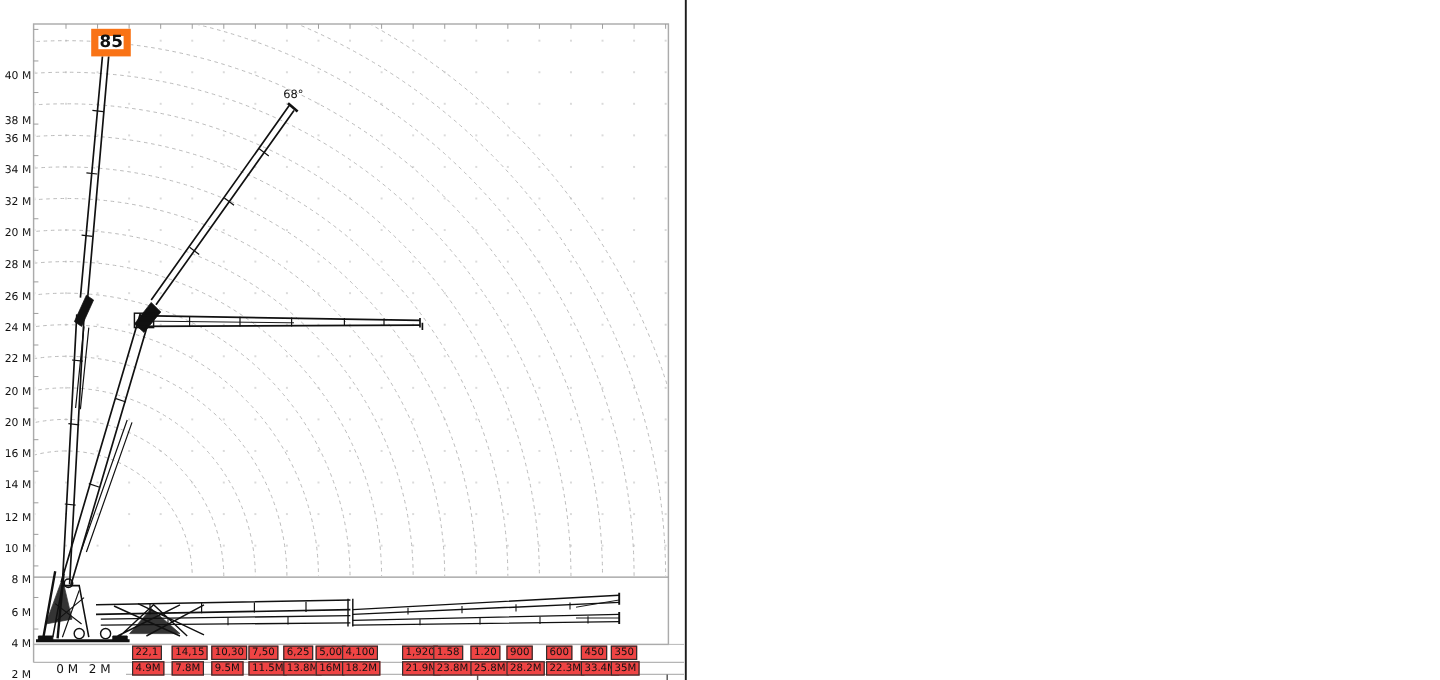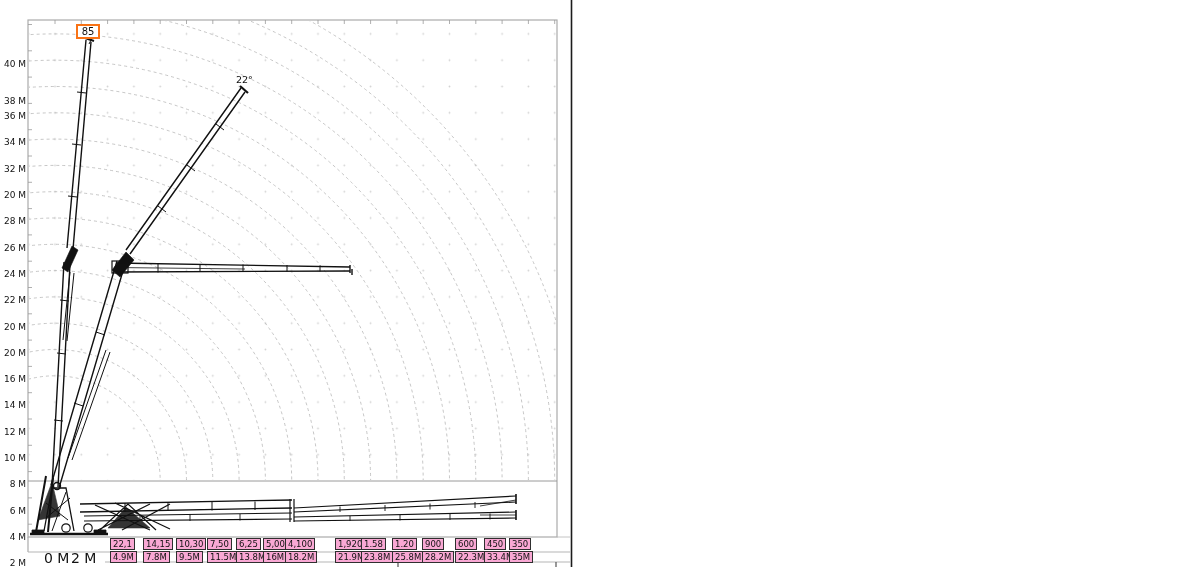--- a/index.html
+++ b/index.html
@@ -8,32 +8,32 @@
     font-family:"DejaVu Sans","Liberation Sans",sans-serif;color:#111;
     overflow:hidden;
   }
   #drawing{position:absolute;left:0;top:0;}
   .ylab{
     position:absolute;left:0;width:26px;text-align:right;
     font-size:9px;line-height:11px;color:#111;white-space:nowrap;margin-top:40px;
   }
   .xlab{
     position:absolute;top:553px;width:24px;text-align:center;
-    font-size:14px;line-height:11px;color:#111;white-space:nowrap;
+    font-size:10px;line-height:11px;color:#111;white-space:nowrap;
   }
   .pair{position:absolute;top:538px;display:flex;flex-direction:column;align-items:flex-start;}
   .cell{
-    display:block;border:1px solid #2f2f2f;background:#f9a8d4;
+    display:block;border:1px solid #2f2f2f;background:#ef4444;
     font-size:8.5px;line-height:10px;height:10px;padding:0 2px;white-space:nowrap;
   }
   .cell.dist{margin-top:1px;text-align:center;}
   .angle-boxed{
     position:absolute;left:76px;top:24px;min-width:18px;height:11px;
-    border:2px solid #f97316;background:#fff;text-align:center;
-    font-size:10px;line-height:11px;padding:0 1px;
+    border:6px solid #f97316;background:#fff;text-align:center;
+    font-size:14px;line-height:11px;padding:0 1px;font-weight:bold;
   }
   .angle-free{
     position:absolute;left:236px;top:74px;font-size:9.5px;line-height:11px;
   }
 </style>
 </head>
 <body>
 
 <div id="stage">
 
@@ -140,21 +140,21 @@
       <path d="M516 510 V520" stroke-width="1.6"></path>
       <path d="M480 506 L516 500 M480 515 L516 515" stroke-width="0.8"></path>
       <path d="M95 505 L150 530 M150 504 L98 530 M115 503 L170 529 M170 504 L122 530 M100 530 L128 504 L156 530" stroke-width="1.2"></path>
       <path d="M126 507 L150 528 L108 528 Z" fill="#111" opacity="0.85" stroke-width="0.6"></path>
     </g>
 
     <line x1="571.5" y1="0" x2="571.5" y2="567" stroke="#1c1c1c" stroke-width="1.6"></line>
   </svg>
 
   <div class="angle-boxed">85</div>
-  <div class="angle-free">22°</div>
+  <div class="angle-free">68°</div>
 
   <span class="ylab" style="top:18.5px">40 M</span>
   <span class="ylab" style="top:56px">38 M</span>
   <span class="ylab" style="top:71.1px">36 M</span>
   <span class="ylab" style="top:97.4px">34 M</span>
   <span class="ylab" style="top:123.7px">32 M</span>
   <span class="ylab" style="top:150px">20 M</span>
   <span class="ylab" style="top:176.3px">28 M</span>
   <span class="ylab" style="top:202.6px">26 M</span>
   <span class="ylab" style="top:228.9px">24 M</span>

